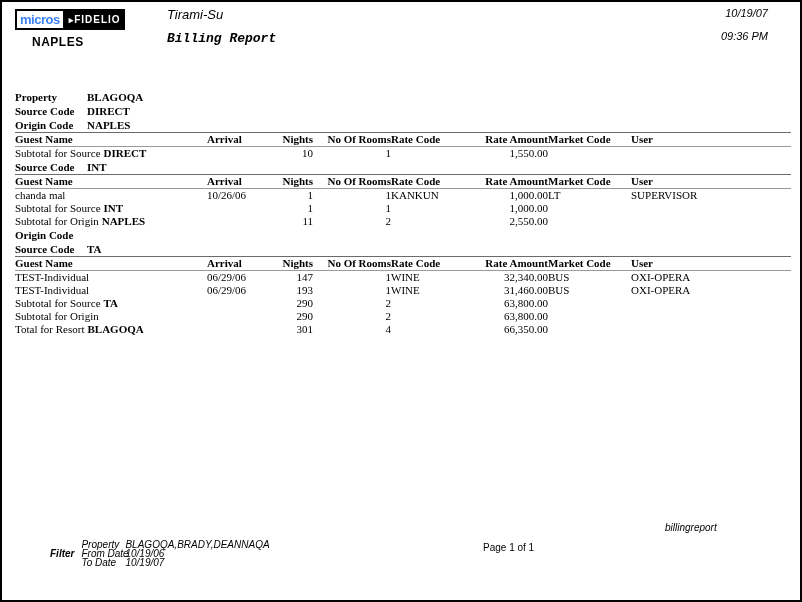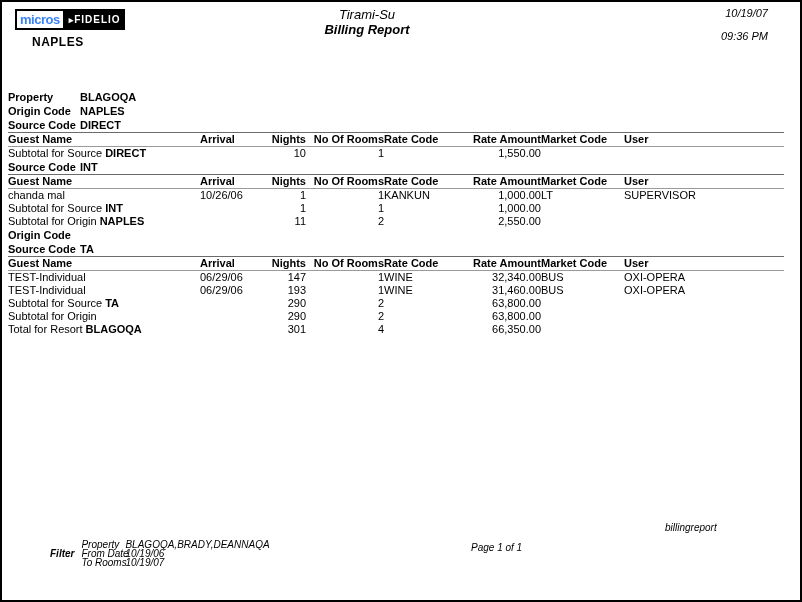--- a/index.html
+++ b/index.html
@@ -7,49 +7,49 @@
   .page{position:relative;width:798px;height:598px;border:2px solid #000;background:#fff;overflow:hidden;}
 
   
   .logo{position:absolute;left:13px;top:7px;display:flex;align-items:stretch;height:21px;}
   .logo-micros{display:flex;align-items:center;border:2px solid #000;background:#fff;color:#3b82f6;
     font-weight:bold;font-size:13px;padding:0 3px;letter-spacing:-0.5px;}
   .logo-fidelio{display:flex;align-items:center;background:#000;color:#fff;font-weight:bold;
     font-size:10px;padding:0 4px;letter-spacing:1px;}
   .logo-arrow{color:#fff;font-size:9px;margin-right:1px;letter-spacing:0;}
   .hotel{position:absolute;left:30px;top:33px;font-size:12px;font-weight:bold;letter-spacing:0.5px;}
-  .title-wrap{position:absolute;left:165px;top:0;width:400px;text-align:center;}
+  .title-wrap{position:absolute;left:165px;top:0;width:400px;text-align:left;}
   .rtitle{margin-top:5px;font-size:13px;font-style:italic;}
-  .rsubtitle{font-size:13px;font-style:italic;font-weight:bold;}
+  .rsubtitle{margin-top:9px;font-size:13px;font-style:italic;font-weight:bold;font-family:Liberation Mono, monospace;}
   .rdatetime{position:absolute;right:32px;top:5px;text-align:right;font-style:italic;font-size:11px;}
   .rtime{margin-top:11px;}
 
   
-  .rbody{position:absolute;left:6px;top:88px;width:776px;}
+  .rbody{position:absolute;left:13px;top:88px;width:776px;font-family:Liberation Serif, serif;}
   .code-row{height:14px;line-height:14px;font-size:11px;font-weight:bold;white-space:nowrap;}
   .clabel{display:inline-block;width:72px;}
 
   table.rpt{border-collapse:collapse;table-layout:fixed;width:776px;}
   table.rpt td{padding:0;font-size:11px;line-height:13px;height:13px;white-space:nowrap;overflow:visible;vertical-align:middle;}
   .c-guest{width:192px;} .c-arrival{width:60px;} .c-nights{width:46px;} .c-rooms{width:78px;}
   .c-ratecode{width:71px;} .c-rateamt{width:86px;} .c-market{width:83px;} .c-user{width:160px;}
   tr.hrow td{font-weight:bold;border-top:1px solid #6b6b6b;border-bottom:1px solid #9a9a9a;}
   td.num{text-align:right;}
   td.pad-rc{padding-left:13px;} td.pad-mc{padding-left:14px;}
   td.hdr-amt{padding-right:9px;}
   td.sub-source{padding-left:74px;} td.sub-origin{padding-left:54px;} td.sub-total{padding-left:30px;}
   .b{font-weight:bold;margin-left:3px;}
 
   
   .filter{position:absolute;left:48px;top:538px;display:flex;align-items:center;font-style:italic;}
   .filter-label{font-size:10px;font-weight:bold;margin-right:7px;line-height:10px;}
   .filter-rows{font-size:10px;line-height:9px;}
   .filter-rows .frow{height:9px;white-space:nowrap;}
   .f-l{display:inline-block;width:44px;}
-  .page-info{position:absolute;left:469px;top:540px;font-size:10px;font-style:italic;}
+  .page-info{position:absolute;left:481px;top:540px;font-size:10px;}
   .report-name{position:absolute;left:663px;top:520px;font-size:10px;font-style:italic;}
 </style>
 </head>
 <body>
 
 <div class="page">
 
   <div class="logo">
     <span class="logo-micros">micros</span>
     <span class="logo-fidelio">
@@ -66,25 +66,25 @@
     <div>10/19/07</div>
     <div class="rtime">09:36 PM</div>
   </div>
 
   <div class="rbody">
 
     <div class="code-row">
       <span class="clabel">Property</span><span>BLAGOQA</span>
     </div>
     <div class="code-row">
+      <span class="clabel">Source Code</span><span>DIRECT</span>
+    </div>
+
+    <div class="code-row">
       <span class="clabel">Origin Code</span><span>NAPLES</span>
-    </div>
-
-    <div class="code-row">
-      <span class="clabel">Source Code</span><span>DIRECT</span>
     </div>
     <table class="rpt">
       <colgroup>
           <col class="c-guest">
           <col class="c-arrival">
           <col class="c-nights">
           <col class="c-rooms">
           <col class="c-ratecode">
           <col class="c-rateamt">
           <col class="c-market">
@@ -247,19 +247,19 @@
     </tbody>
       </table>
 
   </div>
 
   <div class="filter">
     <span class="filter-label">Filter</span>
     <div class="filter-rows">
       <div class="frow"><span class="f-l">Property</span><span>BLAGOQA,BRADY,DEANNAQA</span></div>
       <div class="frow"><span class="f-l">From Date</span><span>10/19/06</span></div>
-      <div class="frow"><span class="f-l">To Rooms</span><span>10/19/07</span></div>
+      <div class="frow"><span class="f-l">To Date</span><span>10/19/07</span></div>
     </div>
   </div>
   <div class="page-info">Page 1 of 1</div>
   <div class="report-name">billingreport</div>
 
 </div>
 
 </body></html>

